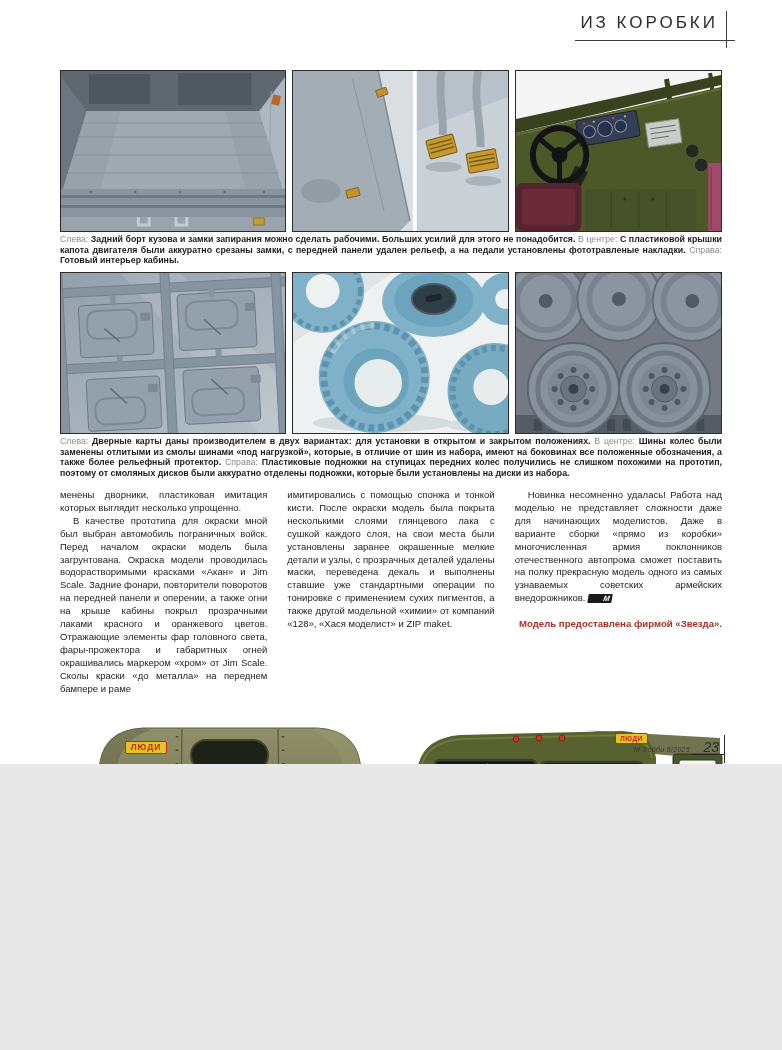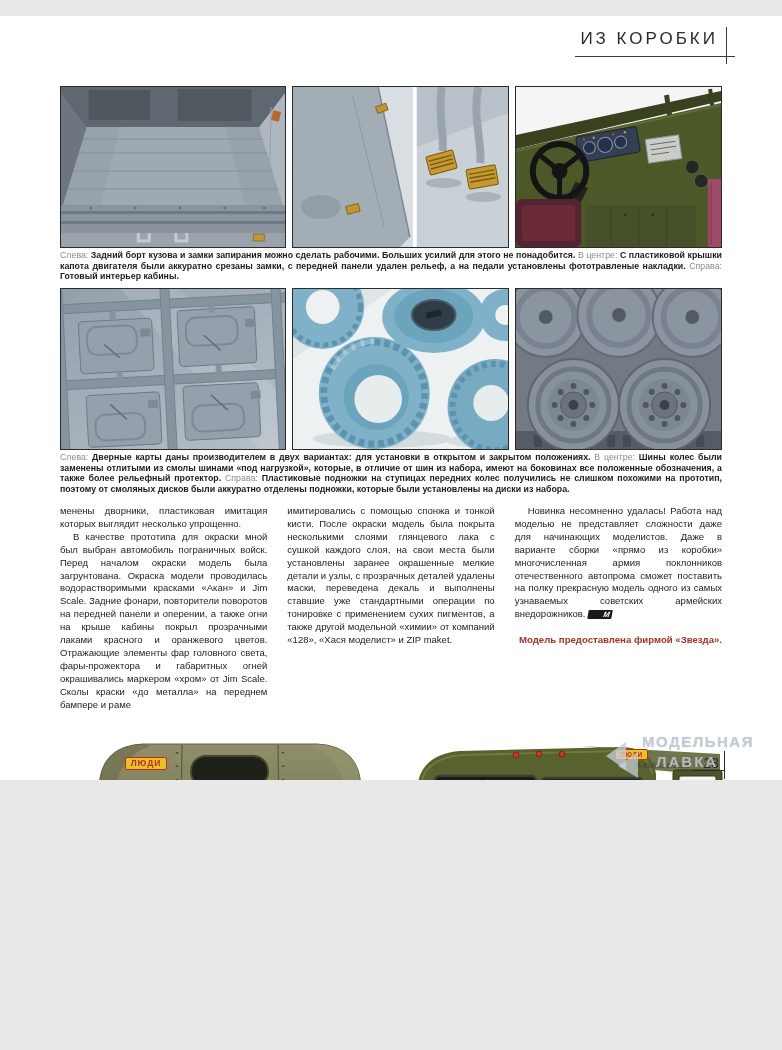--- a/index.html
+++ b/index.html
@@ -1,17 +1,17 @@
 <!DOCTYPE html>
 <html><head>
 <meta charset="utf-8">
 <style>
   html,body{margin:0;padding:0;background:#e8e8e8;}
   .page{position:relative;width:782px;height:764px;background:#ffffff;overflow:hidden;
-        font-family:"Liberation Sans",sans-serif;margin:16px auto;}
+        font-family:"Liberation Sans",sans-serif;margin:0 auto;}
 
   
   .header-title{position:absolute;top:13px;left:0;width:718px;text-align:right;
     font-size:17px;letter-spacing:3px;color:#2b2b2b;}
   .header-hline{position:absolute;top:40px;left:575px;width:160px;height:1px;background:#3c3c3c;}
   .header-vline{position:absolute;top:11px;left:726px;width:1px;height:37px;background:#3c3c3c;}
 
   
   .photo-row{position:absolute;left:60px;width:662px;height:162px;display:flex;gap:6px;}
   .row1{top:70px;} .row2{top:272px;}
@@ -69,21 +69,21 @@
     clip-path:polygon(0 0,100% 0,100% 65%,50% 100%,0 65%);background:#a82838;}
   .pv-inner{position:absolute;left:2px;top:2px;right:2px;bottom:3px;
     clip-path:polygon(0 0,100% 0,100% 65%,50% 100%,0 65%);background:#2e5fa3;}
   .pv-stripe{position:absolute;left:50%;top:3px;width:5px;height:15px;transform:translateX(-50%);
     background:repeating-linear-gradient(180deg,#2f7d32 0 3px,#c03030 3px 6px);}
   .pv-txt{position:absolute;bottom:3px;left:0;width:100%;text-align:center;color:#f2eae2;
     font-size:5.5px;font-weight:bold;}
 
   
   .mag{position:absolute;right:92px;bottom:11px;font-size:7px;font-style:italic;color:#3a3a3a;letter-spacing:.3px;}
-  .pnum{position:absolute;right:63px;bottom:9px;font-size:14px;color:#2a2a2a;}
+  .pnum{position:absolute;right:63px;bottom:9px;font-size:14px;font-style:italic;color:#2a2a2a;}
   .pnum-hline{position:absolute;right:58px;bottom:9px;width:32px;height:1px;background:#2a2a2a;}
   .pnum-vline{position:absolute;right:57px;bottom:1px;width:1px;height:28px;background:#2a2a2a;}
 
   
   .watermark{position:absolute;right:0;bottom:2px;width:178px;height:50px;pointer-events:none;}
   .wm-logo{position:absolute;left:0;top:2px;}
   .wm1{position:absolute;left:38px;top:5px;font-size:15px;font-weight:bold;letter-spacing:1.5px;
     color:rgba(196,204,214,.85);text-shadow:0 0 1px rgba(120,130,145,.5);white-space:nowrap;}
   .wm2{position:absolute;left:52px;top:25px;font-size:15px;font-weight:bold;letter-spacing:2px;
     color:rgba(203,210,219,.75);text-shadow:0 0 1px rgba(120,130,145,.45);white-space:nowrap;}
@@ -536,22 +536,14 @@
         <span class="pv-txt">ПВ</span>
       </div>
     </div>
   </div>
 
   <span class="mag">М-Хобби 8/2025</span>
   <span class="pnum">23</span>
   <div class="pnum-hline"></div>
   <div class="pnum-vline"></div>
 
-  <div class="watermark">
-    <svg class="wm-logo" width="40" height="48" viewBox="0 0 40 48">
-      <polygon points="2,26 22,12 22,40" fill="rgba(195,203,212,.8)"></polygon>
-      <polygon points="14,36 34,22 34,48" fill="rgba(205,212,220,.7)"></polygon>
-    </svg>
-    <div class="wm1">МОДЕЛЬНАЯ</div>
-    <div class="wm2">ЛАВКА</div>
-  </div>
 
 </div>
 
 </body></html>

